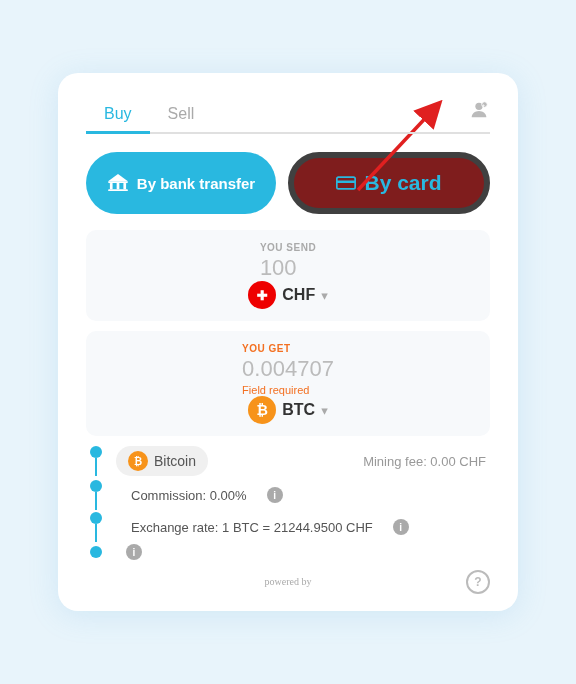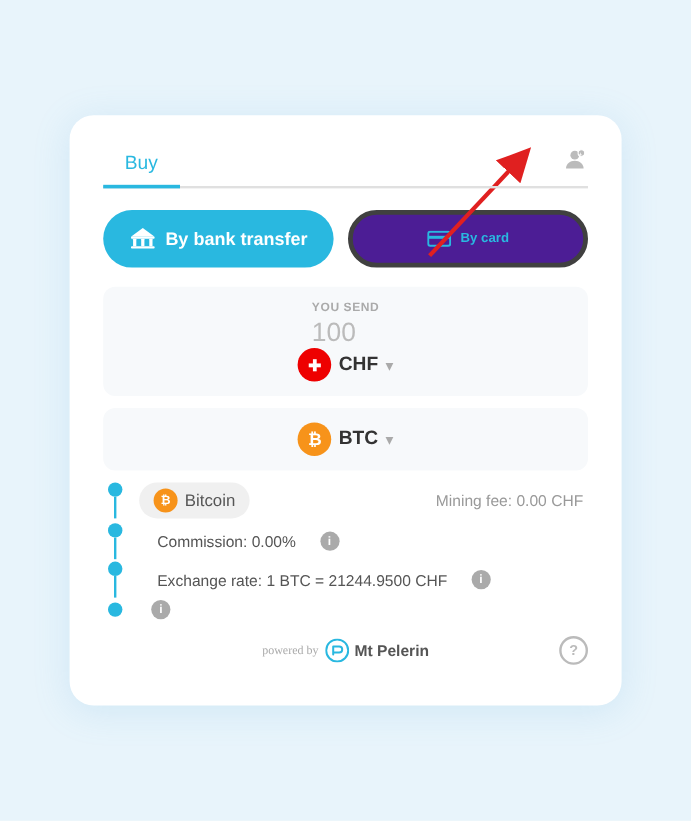--- a/index.html
+++ b/index.html
@@ -7,21 +7,21 @@
       background: #e8f4fb;
       display: flex;
       align-items: center;
       justify-content: center;
       min-height: 100vh;
       font-family: -apple-system, BlinkMacSystemFont, 'Segoe UI', sans-serif;
     }
     .card {
       background: white;
       border-radius: 20px;
-      padding: 24px 28px 36px;
+      padding: 24px 28px 24px;
       width: 460px;
       box-shadow: 0 4px 30px rgba(100,180,220,0.18);
       position: relative;
     }
     
     .tabs {
       display: flex;
       align-items: center;
       border-bottom: 2px solid #e0e0e0;
       margin-bottom: 18px;
@@ -61,26 +61,26 @@
       font-size: 15px;
       font-weight: 600;
       cursor: pointer;
       display: flex;
       align-items: center;
       justify-content: center;
       gap: 8px;
     }
     .btn-card {
       flex: 1;
-      background: #4c1d95;
+      background: #7f1d1d;
       color: #29b8e0;
-      border: 4px solid #404040;
+      border: 6px solid #404040;
       border-radius: 50px;
       padding: 13px 10px;
-      font-size: 11px;
+      font-size: 21px;
       font-weight: 600;
       cursor: pointer;
       display: flex;
       align-items: center;
       justify-content: center;
       gap: 8px;
     }
     
     .input-row {
       background: #f7f9fb;
@@ -328,20 +328,21 @@
       <marker id="arrowhead" markerWidth="8" markerHeight="8" refX="4" refY="4" orient="auto">
         <polygon points="0 0, 8 4, 0 8" fill="#e02020"></polygon>
       </marker>
     </defs>
     <line x1="20" y1="95" x2="95" y2="15" stroke="#e02020" stroke-width="3.5" marker-end="url(#arrowhead)"></line>
   </svg>
 
   
   <div class="tabs">
     <div class="tab active">Buy</div>
+    <div class="tab">Sell</div>
     <div class="profile-icon-wrap">
       <svg class="profile-svg" viewBox="0 0 24 24" fill="none">
         <circle cx="12" cy="8" r="4" fill="#bbb"></circle>
         <path d="M4 20c0-4 3.6-7 8-7s8 3 8 7" fill="#bbb"></path>
         <circle cx="18" cy="6" r="3" fill="#bbb" stroke="white" stroke-width="1"></circle>
         <text x="15.5" y="9" font-size="5" fill="white" font-weight="900">+</text>
       </svg>
     </div>
   </div>
 
@@ -375,20 +376,25 @@
     </div>
     <div class="currency-selector">
       <div class="chf-flag">✚</div>
       <span class="currency-label">CHF</span>
       <span class="chevron">▾</span>
     </div>
   </div>
 
   
   <div class="input-row">
+    <div>
+      <div class="you-get-label">YOU GET</div>
+      <div class="you-get-value">0.004707</div>
+      <div class="field-required">Field required</div>
+    </div>
     <div class="currency-selector">
       <div class="btc-icon">₿</div>
       <span class="currency-label">BTC</span>
       <span class="chevron">▾</span>
     </div>
   </div>
 
   
   <div class="timeline">
 
@@ -428,22 +434,15 @@
       </div>
       <span class="info-icon">i</span>
     </div>
   </div>
 
   
 
   
   <div class="footer">
     <span class="powered-by">powered by</span>
-    <div class="mt-pelerin-logo">
-      <svg class="pelerin-icon" viewBox="0 0 24 24" fill="none">
-        <circle cx="12" cy="12" r="11" stroke="#29b8e0" stroke-width="2" fill="none"></circle>
-        <path d="M8 16 L8 8 L14 8 Q17 8 17 11 Q17 14 14 14 L8 14" stroke="#29b8e0" stroke-width="2" fill="none" stroke-linecap="round" stroke-linejoin="round"></path>
-      </svg>
-      <span>Mt Pelerin</span>
-    </div>
     <div class="help-icon">?</div>
   </div>
 </div>
 
 </body></html>

